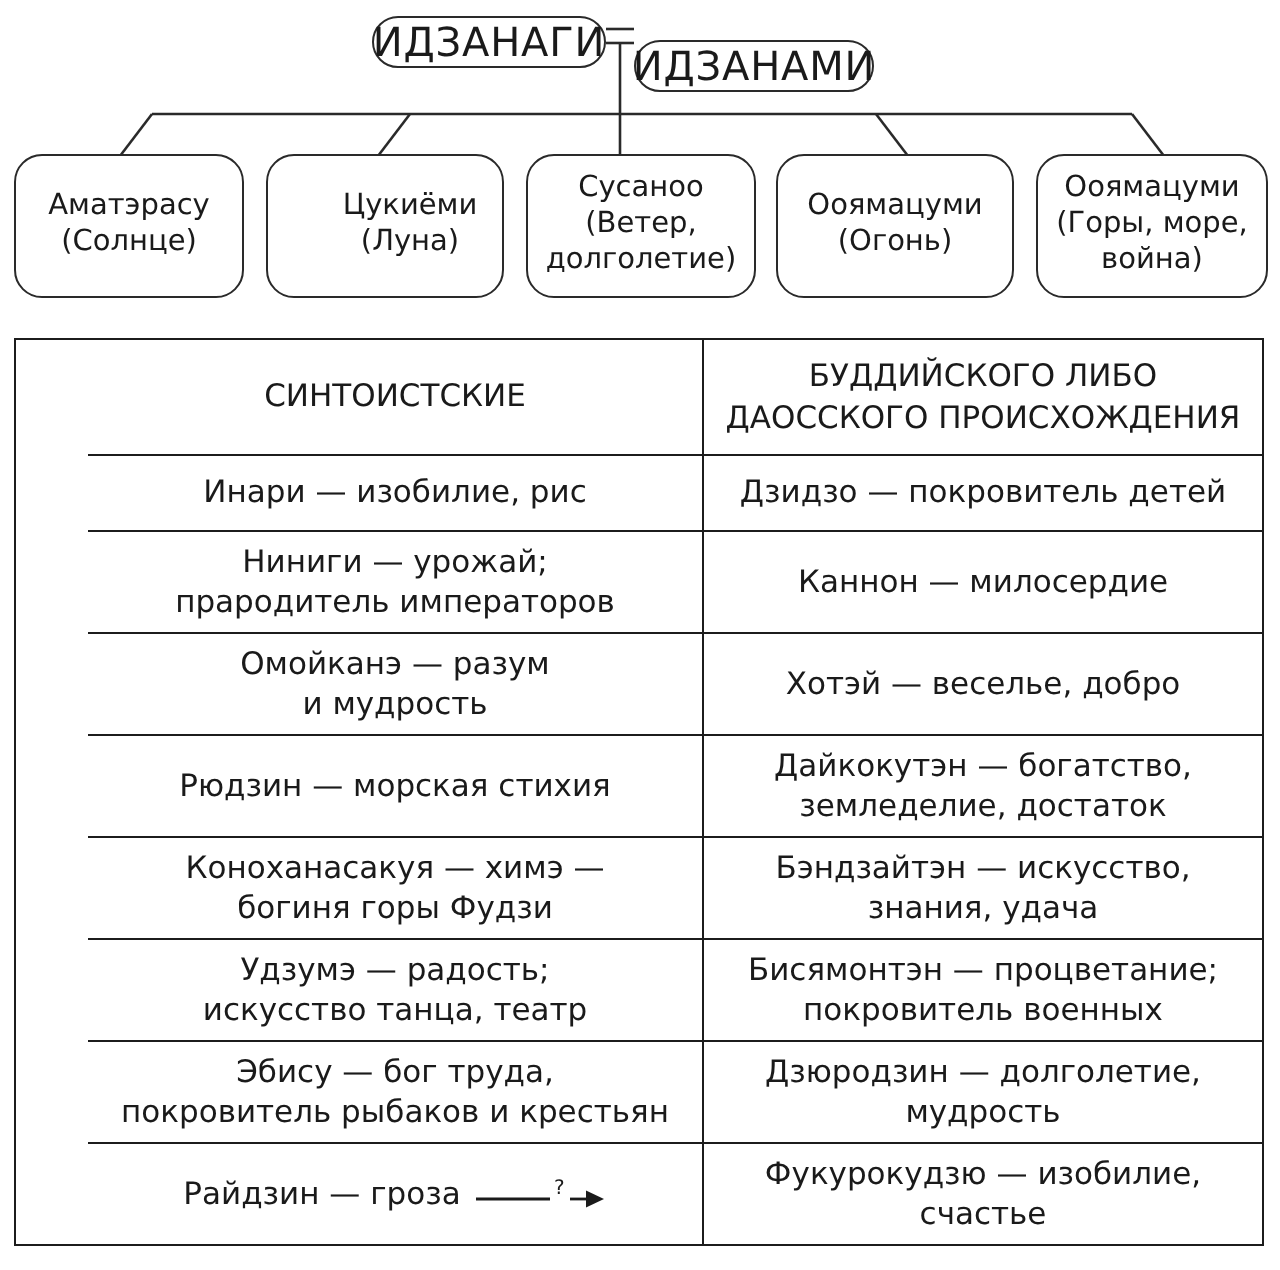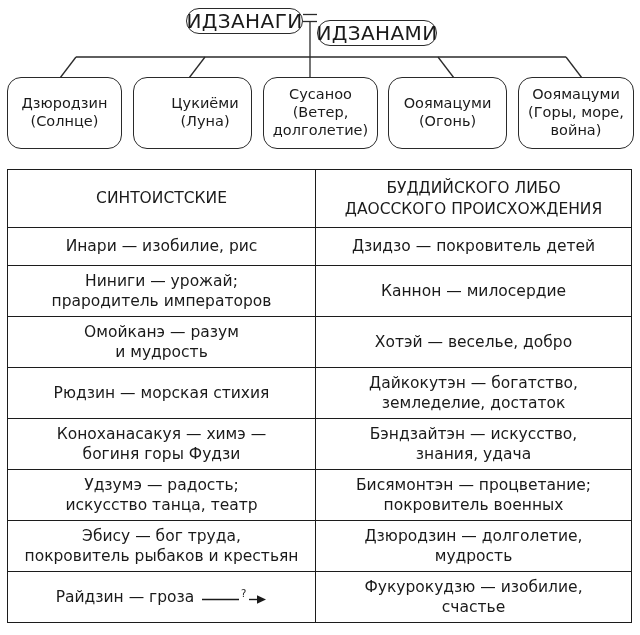--- a/index.html
+++ b/index.html
@@ -20,21 +20,21 @@
   .child{
     position:absolute;top:77px;height:72px;background:#fff;
     border:1.5px solid #2a2a2a;border-radius:14px;
     display:flex;align-items:center;justify-content:center;
     text-align:center;font-size:14.5px;line-height:1.24;
     white-space:pre-line;box-sizing:border-box;padding:2px 3px;
   }
   
   .dtable{
     position:absolute;left:7px;top:169px;width:625px;
-    border:1.5px solid #1c1c1c;box-sizing:border-box;background:#fff;
+    border:1.5px solid #1c1c1c;box-sizing:border-box;background:#fff;padding-left:36px;
   }
   .trow{display:flex;align-items:stretch;border-top:1.5px solid #1c1c1c;}
   .trow:first-child{border-top:none;}
   .tcell{
     display:flex;align-items:center;justify-content:center;
     text-align:center;white-space:pre-line;
     font-size:15.5px;line-height:1.32;padding:1px 8px;box-sizing:border-box;
   }
   .tcell.c0{width:308px;flex:0 0 auto;border-right:1.5px solid #1c1c1c;}
   .tcell.c1{flex:1 1 auto;}
@@ -59,21 +59,21 @@
         <line x1="76" y1="57" x2="60" y2="78"></line>
         <line x1="205" y1="57" x2="189" y2="78"></line>
         <line x1="438" y1="57" x2="454" y2="78"></line>
         <line x1="566" y1="57" x2="582" y2="78"></line>
       </g>
     </svg>
 
     <div class="pill" style="left:186px;top:8px;width:117px;">ИДЗАНАГИ</div>
     <div class="pill" style="left:317px;top:20px;width:120px;">ИДЗАНАМИ</div>
 
-    <div class="child" style="left:7px;width:115px;">Дзюродзин
+    <div class="child" style="left:7px;width:115px;">Аматэрасу
 (Солнце)</div>
     <div class="child" style="left:133px;width:119px;padding-left:28px;">Цукиёми
 (Луна)</div>
     <div class="child" style="left:263px;width:115px;">Сусаноо
 (Ветер,
 долголетие)</div>
     <div class="child" style="left:388px;width:119px;">Ооямацуми
 (Огонь)</div>
     <div class="child" style="left:518px;width:116px;">Ооямацуми
 (Горы, море,

